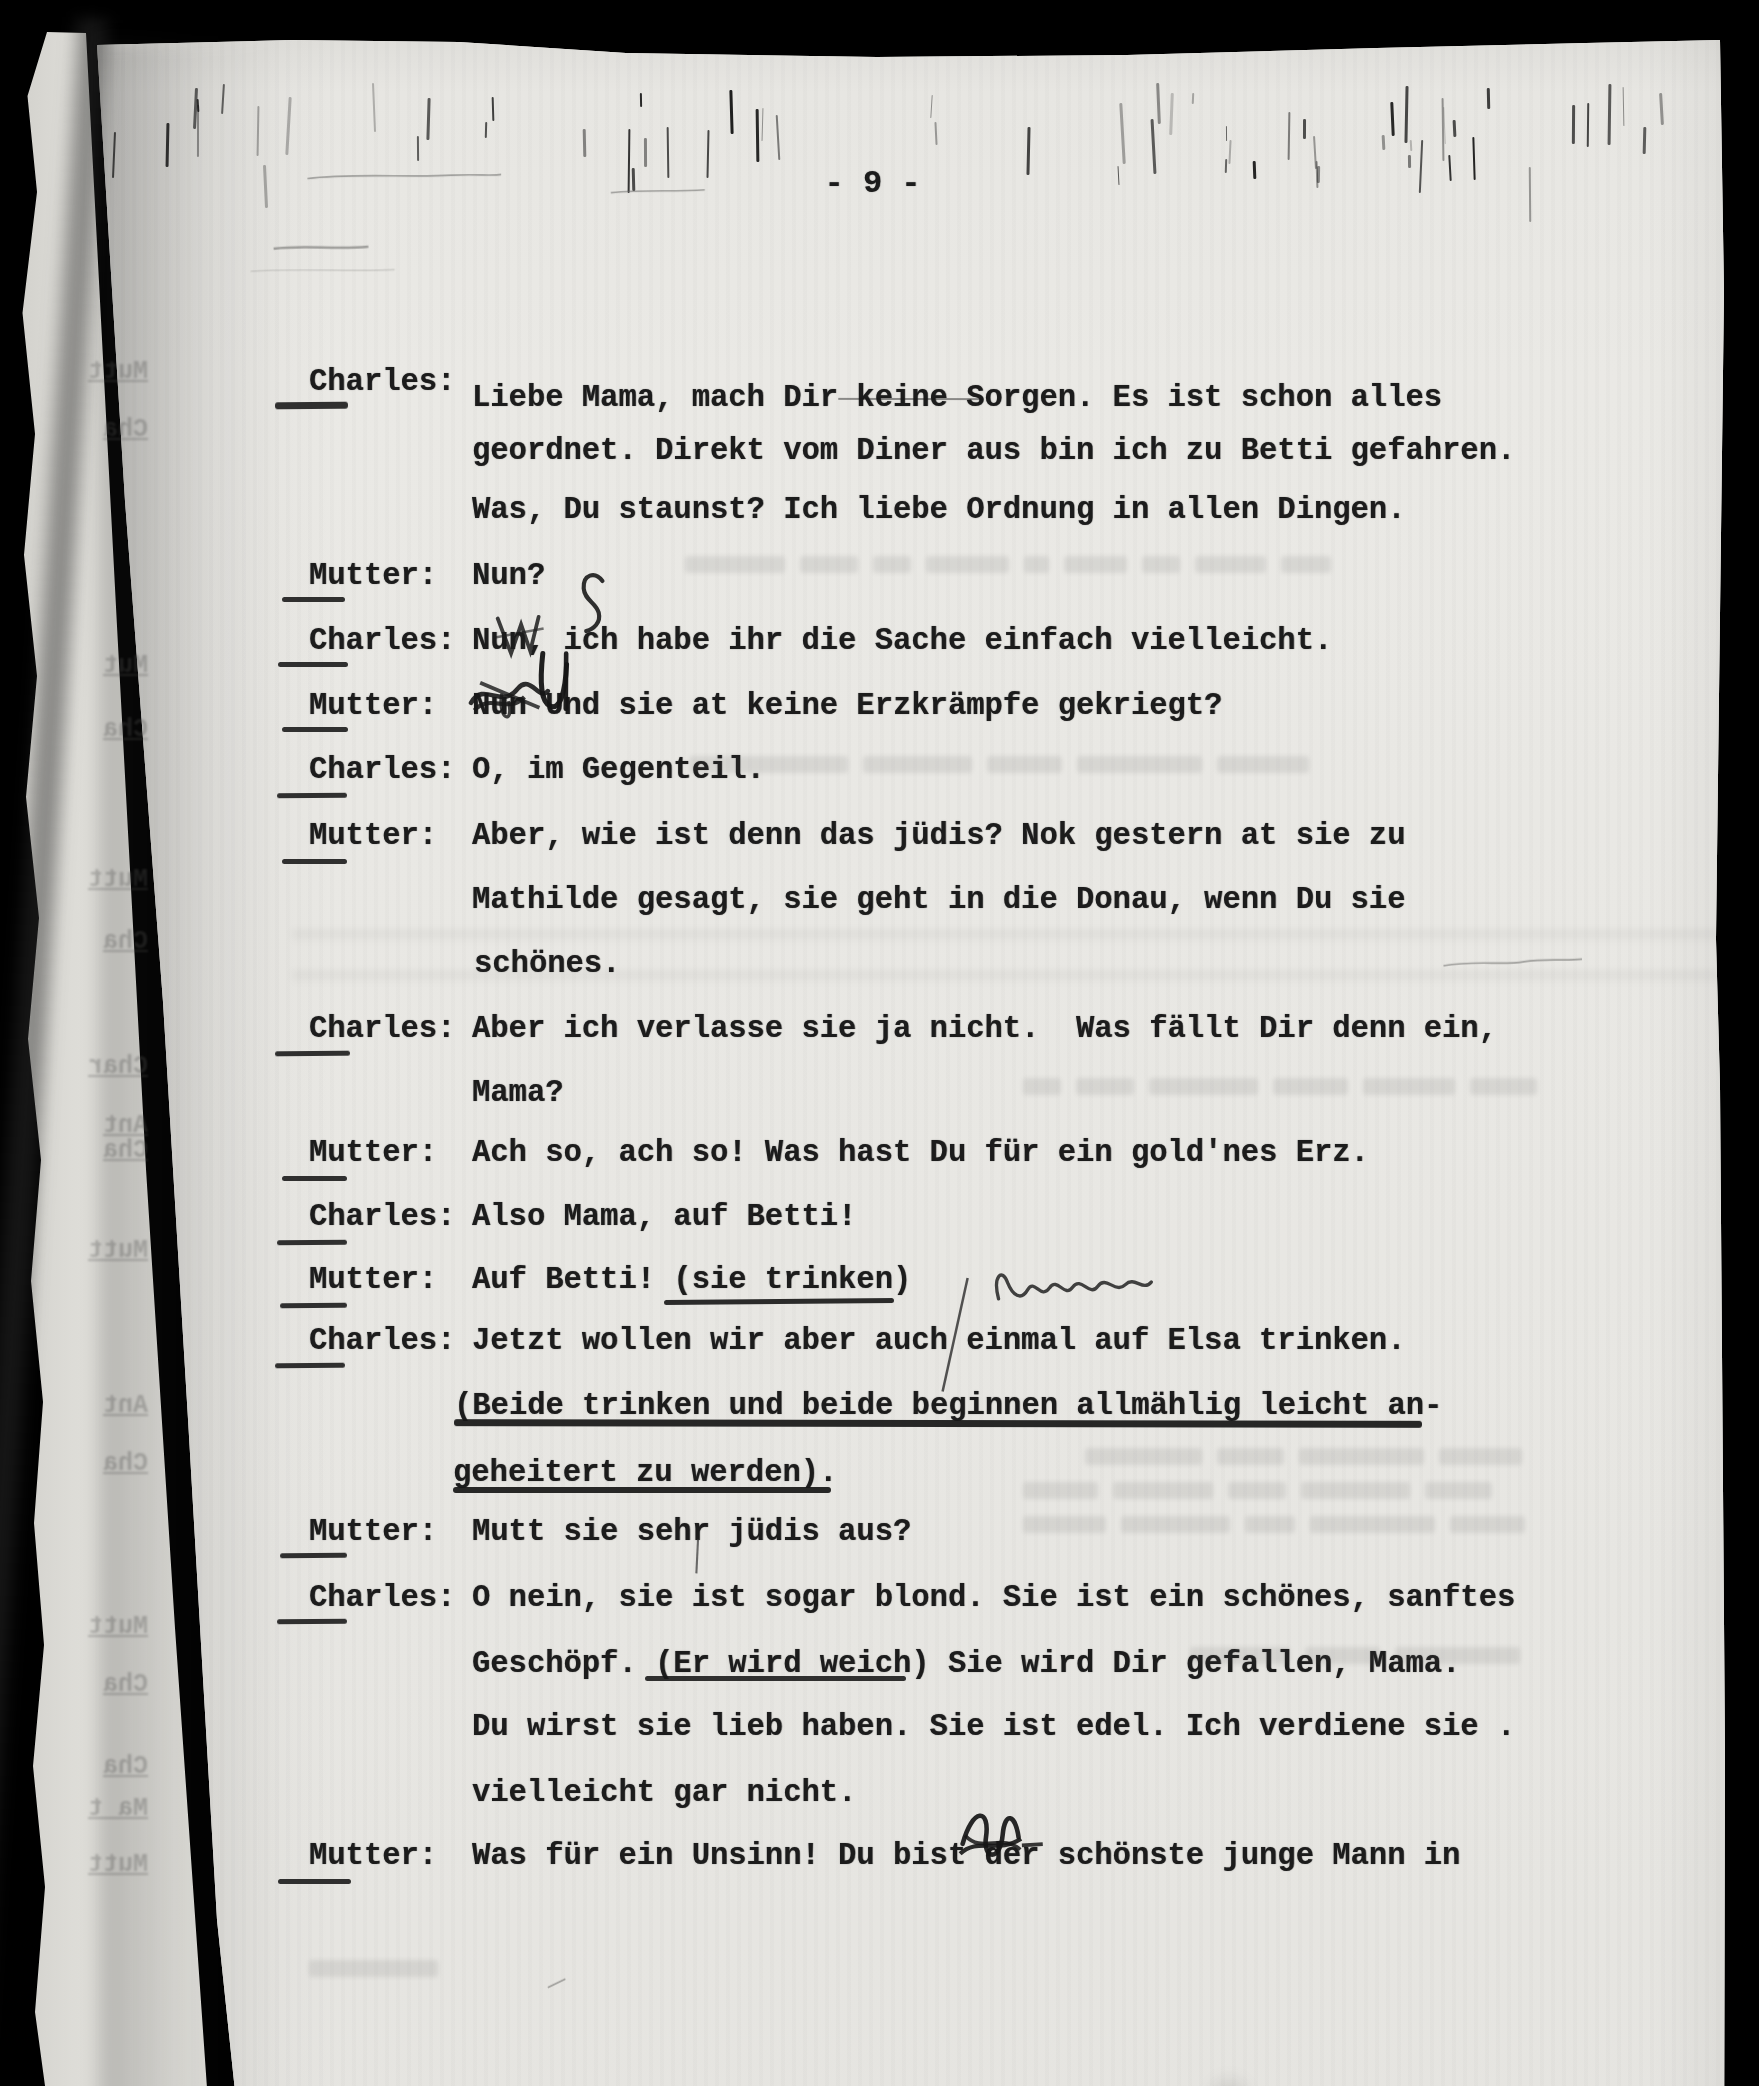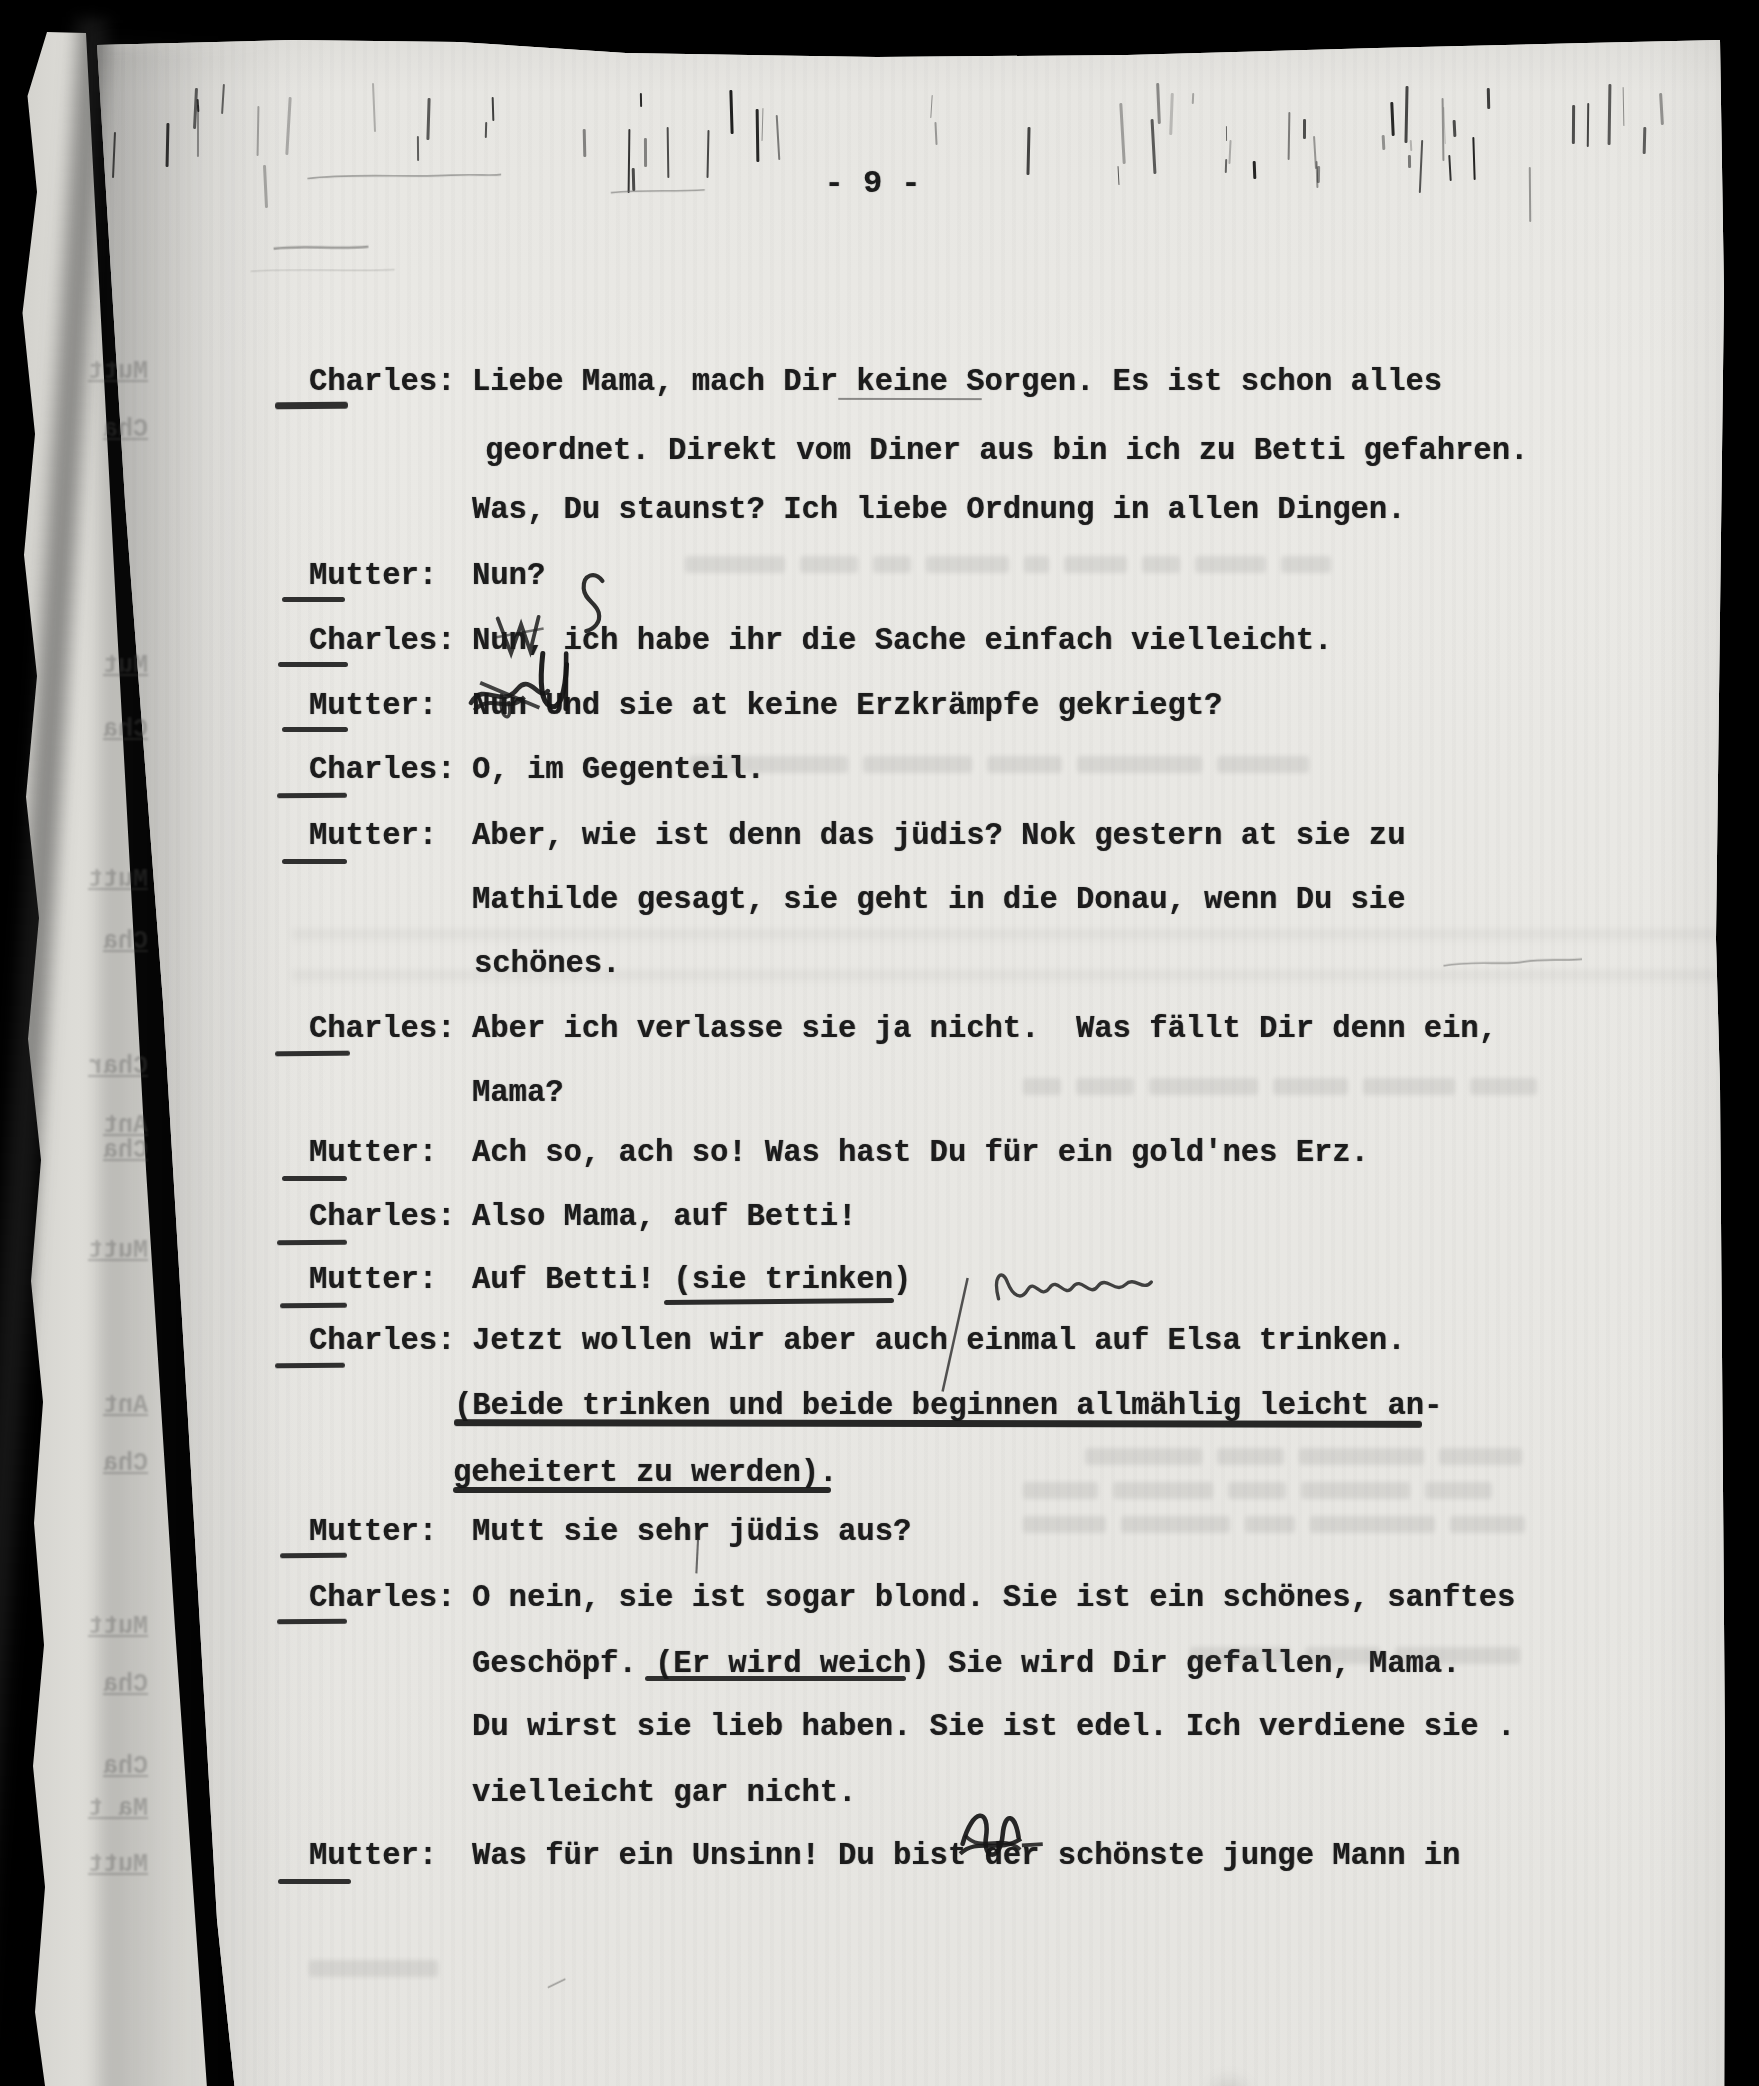--- a/index.html
+++ b/index.html
@@ -136,22 +136,22 @@
       <div class="tick" style="left: 1473px; top: 137px; width: 2px; height: 43px; opacity: 0.91; transform: rotate(-1.8deg);"></div>
       <div class="tick" style="left: 1170px; top: 93px; width: 2.9px; height: 42px; opacity: 0.21; transform: rotate(2.2deg);"></div>
       <div class="tick" style="left: 287px; top: 97px; width: 3px; height: 58px; opacity: 0.27; transform: rotate(3.4deg);"></div>
       <div class="tick" style="left: 644px; top: 138px; width: 2.5px; height: 29px; opacity: 0.47; transform: rotate(-0.3deg);"></div>
     </div>
 
   <div id="content">
     <div id="page-number" class="typed">- 9 -</div>
 
   <div class="typed speaker-label" style="top: 365px;">Charles:</div>
-      <div class="typed" style="left: 472px; top: 365px; text-align: right;">Liebe Mama, mach Dir keine Sorgen. Es ist schon alles</div>
-      <div class="typed" style="left: 472px; top: 434px; margin-left: 13px;">geordnet. Direkt vom Diner aus bin ich zu Betti gefahren.</div>
+      <div class="typed" style="left: 472px; top: 381px; text-align: right;">Liebe Mama, mach Dir keine Sorgen. Es ist schon alles</div>
+      <div class="typed" style="left: 472px; top: 434px;">geordnet. Direkt vom Diner aus bin ich zu Betti gefahren.</div>
       <div class="typed" style="left: 472px; top: 493px;">Was, Du staunst? Ich liebe Ordnung in allen Dingen.</div>
       <div class="typed speaker-label" style="top: 559px;">Mutter:</div>
       <div class="typed" style="left: 472px; top: 559px;">Nun?</div>
       <div class="typed speaker-label" style="top: 624px;">Charles:</div>
       <div class="typed" style="left: 472px; top: 624px;">Nun, ich habe ihr die Sache einfach vielleicht.</div>
       <div class="typed speaker-label" style="top: 689px;">Mutter:</div>
       <div class="typed" style="left: 472px; top: 689px;">Nun Und sie at keine Erzkrämpfe gekriegt?</div>
       <div class="typed speaker-label" style="top: 753px;">Charles:</div>
       <div class="typed" style="left: 472px; top: 753px;">O, im Gegenteil.</div>
       <div class="typed speaker-label" style="top: 819px;">Mutter:</div>

